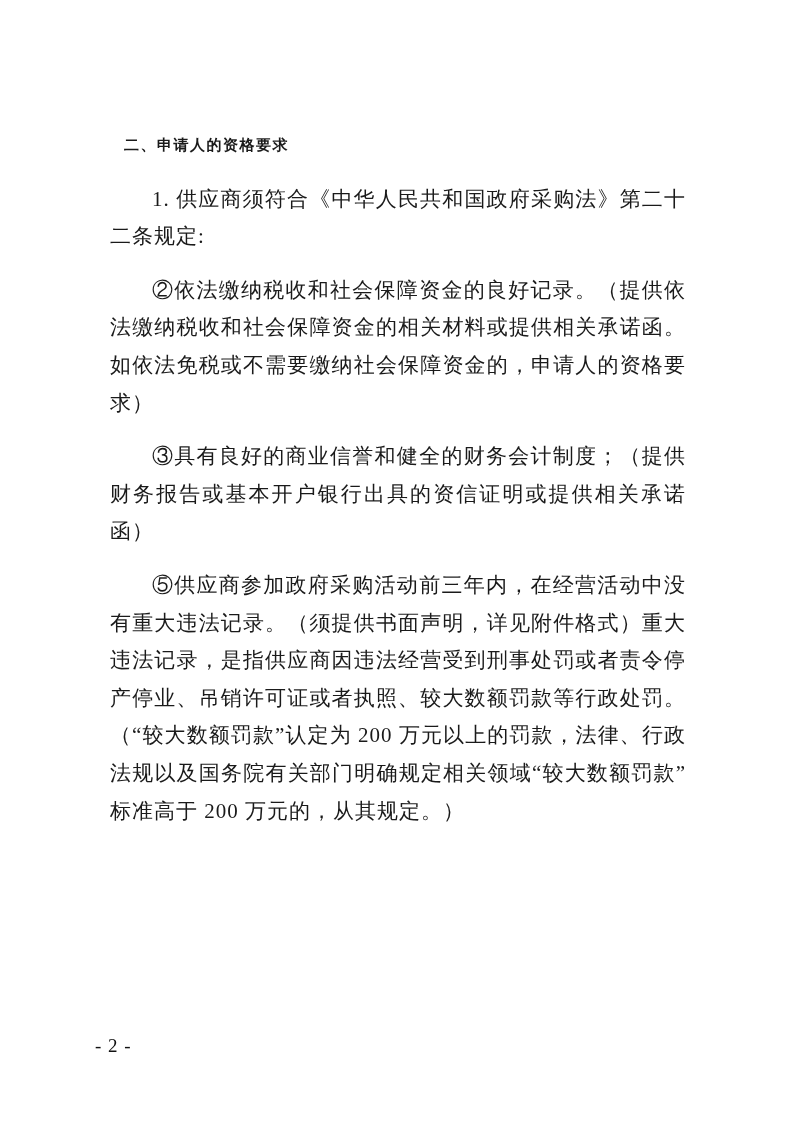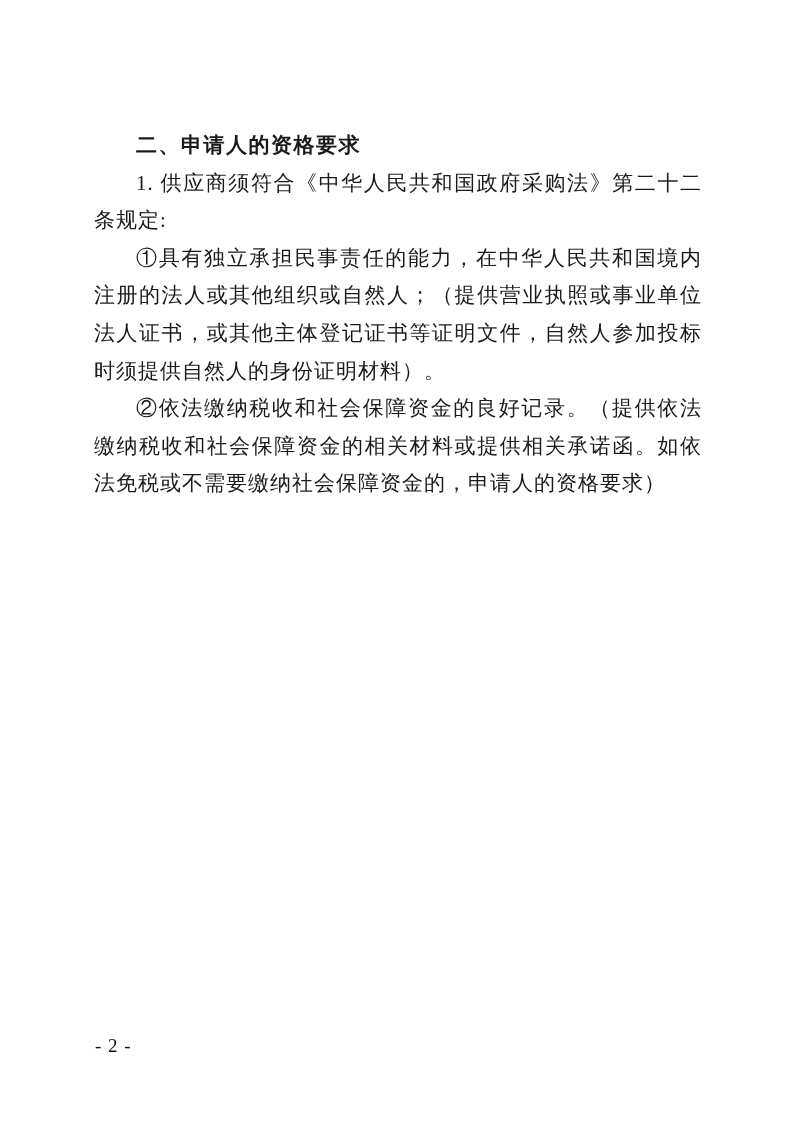--- a/index.html
+++ b/index.html
@@ -21,42 +21,43 @@
     left: 94px;
     top: 127px;
     width: 608px;
     font-size: 21px;
     line-height: 37.6px;
     letter-spacing: 1px;
     text-align: justify;
   }
   .heading {
     margin: 0;
-    font-size: 21px;
+    font-size: 15px;
     font-weight: bold;
     text-indent: 2em;
     letter-spacing: 1.5px;
   }
   .para {
-    margin: 0;
+    margin: 16px;
     text-indent: 2em;
   }
   .footer {
     position: absolute;
     left: 95px;
     top: 1035px;
     font-size: 19px;
     letter-spacing: 1px;
     color: #111111;
   }
 </style>
 </head>
 <body>
 
 <div class="page">
   <div class="doc-body">
     <h2 class="heading">二、申请人的资格要求</h2>
     <p class="para">1. 供应商须符合《中华人民共和国政府采购法》第二十二条规定:</p>
-    <p class="para">①具有独立承担民事责任的能力，在中华人民共和国境内注册的法人或其他组织或自然人；（提供营业执照或事业单位法人证书，或其他主体登记证书等证明文件，自然人参加投标时须提供自然人的身份证明材料）。</p>
     <p class="para">②依法缴纳税收和社会保障资金的良好记录。（提供依法缴纳税收和社会保障资金的相关材料或提供相关承诺函。如依法免税或不需要缴纳社会保障资金的，申请人的资格要求）</p>
+    <p class="para">③具有良好的商业信誉和健全的财务会计制度；（提供财务报告或基本开户银行出具的资信证明或提供相关承诺函）</p>
+    <p class="para">⑤供应商参加政府采购活动前三年内，在经营活动中没有重大违法记录。（须提供书面声明，详见附件格式）重大违法记录，是指供应商因违法经营受到刑事处罚或者责令停产停业、吊销许可证或者执照、较大数额罚款等行政处罚。（“较大数额罚款”认定为 200 万元以上的罚款，法律、行政法规以及国务院有关部门明确规定相关领域“较大数额罚款”标准高于 200 万元的，从其规定。）</p>
   </div>
   <div class="footer">- 2 -</div>
 </div>
 
 </body></html>

